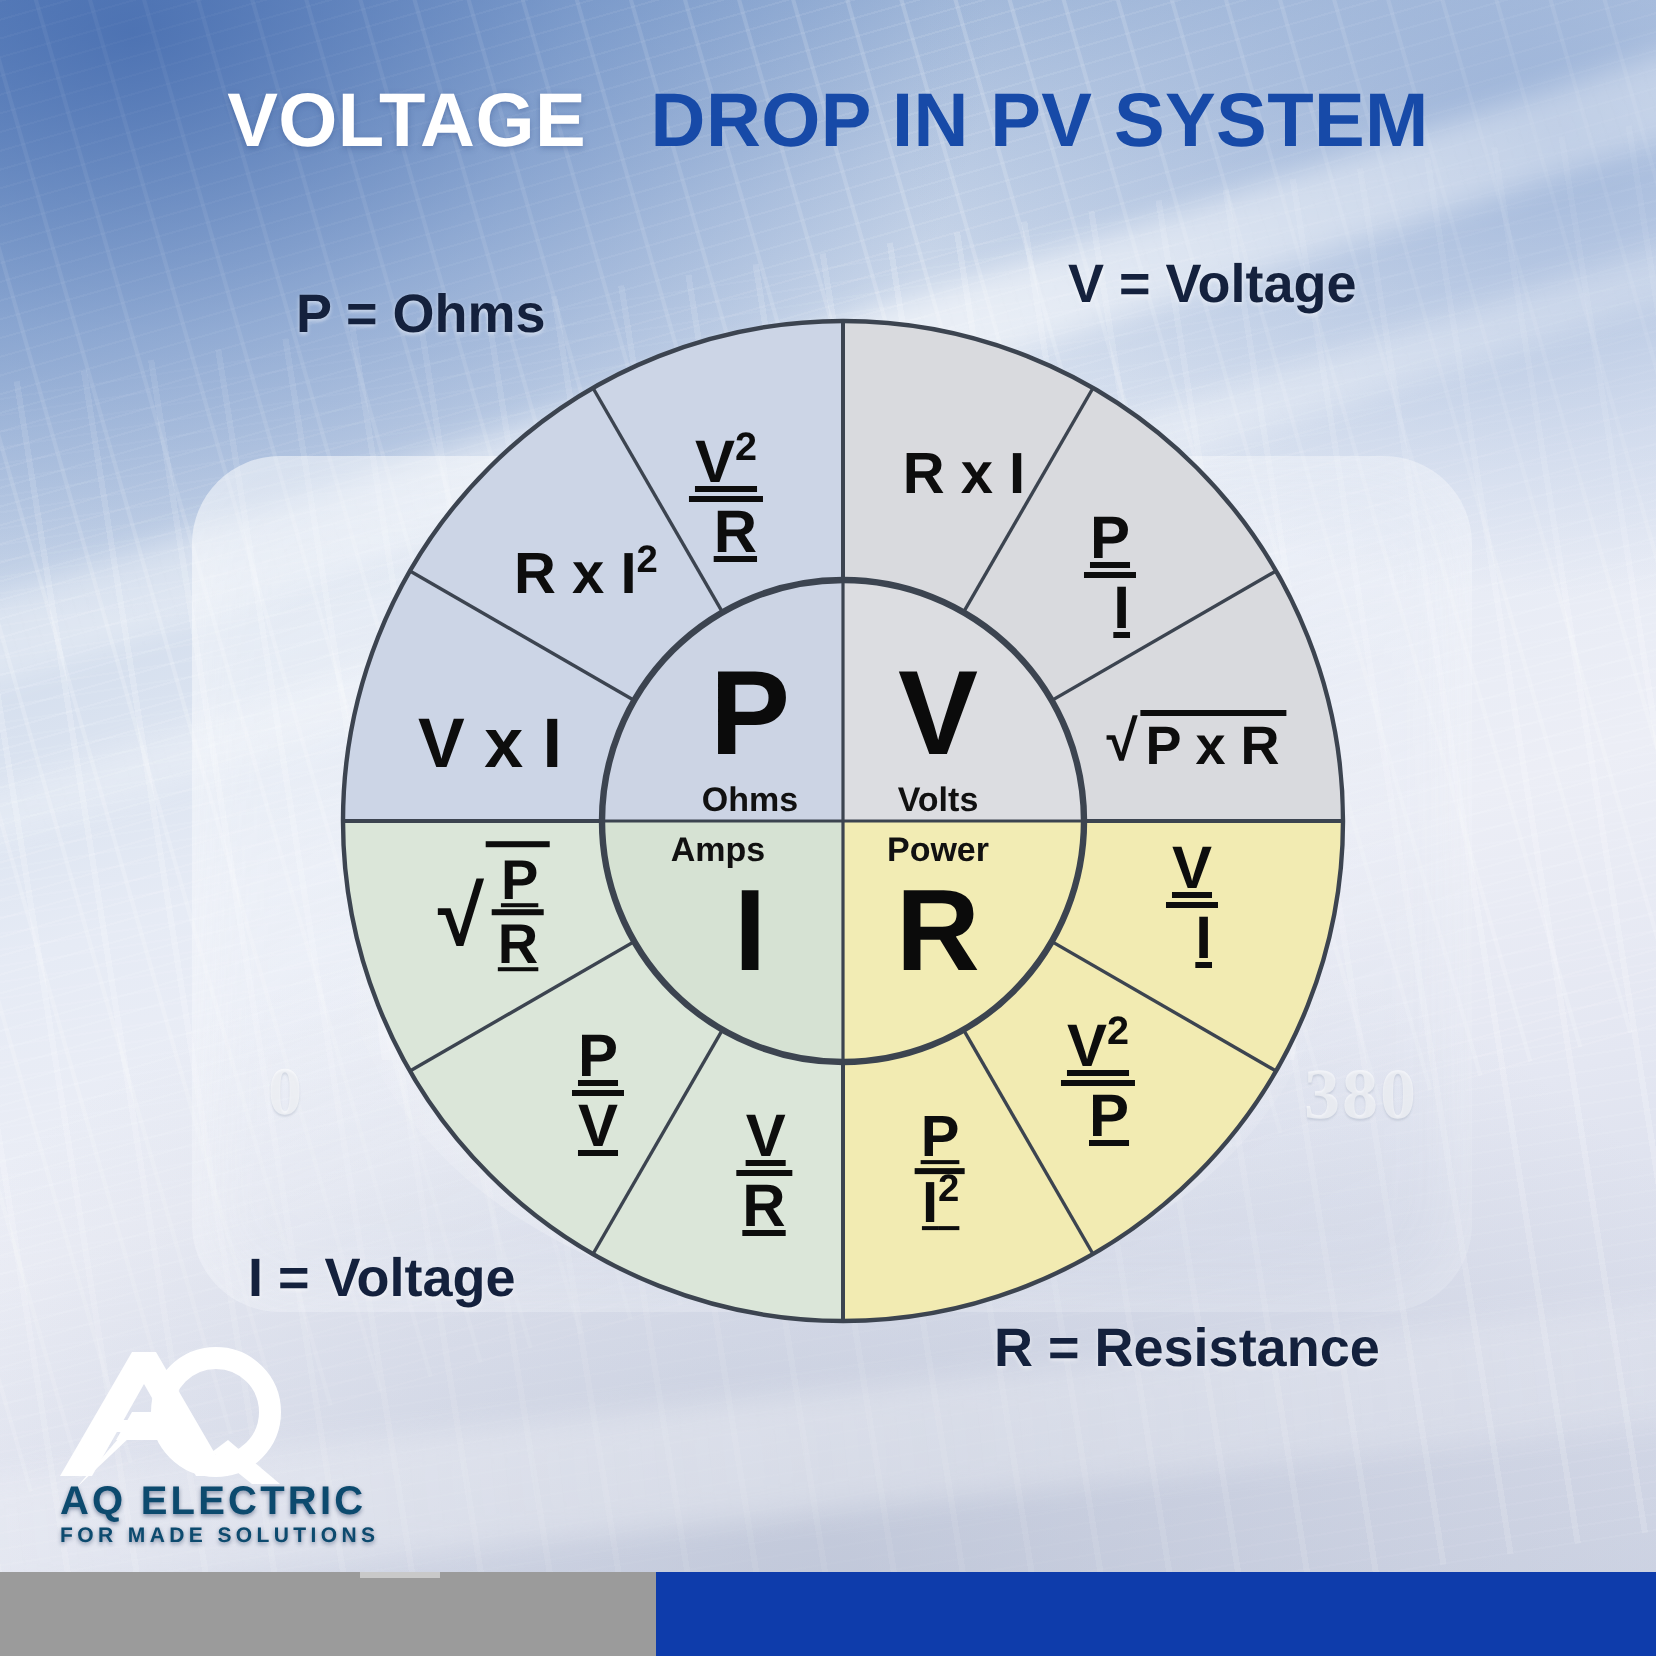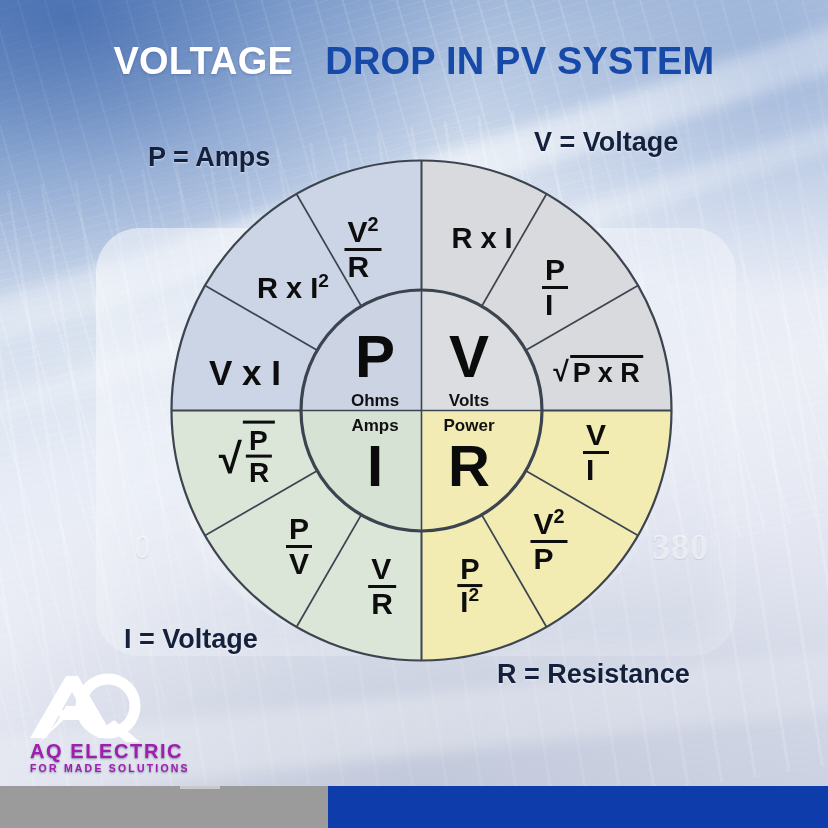--- a/index.html
+++ b/index.html
@@ -101,21 +101,21 @@
     position: absolute; left: 170px; top: 159px; width: 503px; height: 503px;
   }
   #wheel-svg { position: absolute; inset: 0; width: 503px; height: 503px; }
 
   .seg-label {
     position: absolute; transform: translate(-50%, -50%);
     color: #0d0d0d; font-weight: 700; white-space: nowrap;
     text-align: center; line-height: 1;
   }
   
-  .frac { display: inline-block; text-align: left; vertical-align: middle; line-height: 1.05; }
+  .frac { display: inline-block; text-align: right; vertical-align: middle; line-height: 1.05; text-decoration: underline; }
   .frac .num { display: block; padding: 0 3px; border-bottom: 3px solid #0d0d0d; }
   .frac .den { display: block; padding: 0 3px; }
   .sqrt-wrap { display: inline-flex; align-items: center; }
   .radical { font-size: 1.05em; margin-right: 1px; }
   .sqrt-body { border-top: 3px solid #0d0d0d; padding: 2px 3px 0 3px; }
   .sup { font-size: .66em; vertical-align: super; line-height: 0; }
 
   
   .core-letter {
     position: absolute; transform: translate(-50%,-50%);
@@ -129,21 +129,21 @@
   
   .quad-caption {
     position: absolute; color: #14213d; font-weight: 700; font-size: 27px;
     white-space: nowrap; text-shadow: 0 1px 2px rgba(255,255,255,.55);
   }
 
   
   #logo { position: absolute; left: 22px; top: 672px; width: 200px; height: 104px; }
   #logo svg { display: block; }
   .logo-text {
-    position: absolute; left: 8px; color: #a21caf; font-weight: 700;
+    position: absolute; left: 8px; color: #0c4a6e; font-weight: 700;
     text-shadow: 0 1px 2px rgba(20,40,80,.45);
   }
   #logo-name { top: 68px; font-size: 20px; letter-spacing: 1.6px; }
   #logo-tag  { top: 90px; font-size: 10.5px; letter-spacing: 2.2px; }
 
   
   #bottom-bar { position: absolute; left: 0; top: 786px; width: 828px; height: 42px; display: flex; }
   #bar-gray { width: 328px; height: 100%; background: #9b9b9b; }
   #bar-blue { flex: 1; height: 100%; background: #0e3cab; }
   #bar-notch { position: absolute; left: 180px; top: 0; width: 40px; height: 3px; background: #c9c9c9; }
@@ -228,21 +228,21 @@
     <line x1="251.5" y1="131.5" x2="251.5" y2="371.5" stroke="#3c4450" stroke-width="1.6"></line>
     <line x1="131.5" y1="251.5" x2="371.5" y2="251.5" stroke="#3c4450" stroke-width="1.6"></line>
   </svg>
 
   <div class="core-letter" style="left:205px; top:198px; font-size:60px;">P</div>
   <div class="core-unit" style="left:205px; top:241px;">Ohms</div>
 
   <div class="core-letter" style="left:299px; top:198px; font-size:60px;">V</div>
   <div class="core-unit" style="left:299px; top:241px;">Volts</div>
 
-  <div class="core-unit" style="left:205px; top:266px;text-align:center;">Amps</div>
+  <div class="core-unit" style="left:189px; top:266px;text-align:center;">Amps</div>
   <div class="core-letter" style="left:205px; top:307px; font-size:58px;">I</div>
 
   <div class="core-unit" style="left:299px; top:266px;">Power</div>
   <div class="core-letter" style="left:299px; top:307px; font-size:58px;">R</div>
 
   <div class="seg-label" style="left:193px; top:90px; font-size:30px;">
     <span class="frac">
       <span class="num"><span>V</span><span class="sup">2</span></span>
       <span class="den">R</span>
     </span>
@@ -315,21 +315,21 @@
   </div>
 
   <div class="seg-label" style="left:300px; top:427px; font-size:29px;">
     <span class="frac">
       <span class="num">P</span>
       <span class="den"><span>I</span><span class="sup">2</span></span>
     </span>
   </div>
 </div>
 
-<div class="quad-caption" style="left:148px; top:142px;">P = Amps</div>
+<div class="quad-caption" style="left:148px; top:142px;">P = Ohms</div>
 <div class="quad-caption" style="left:522px; top:127px;margin-left:12px;">V = Voltage</div>
 <div class="quad-caption" style="left:124px; top:624px;">I = Voltage</div>
 <div class="quad-caption" style="left:497px; top:659px;">R = Resistance</div>
 
 <div id="logo">
   <svg width="150" height="72" viewBox="0 0 150 72">
 
     <path d="M44 4 L8 66 L24 66 L50 20 L58 34 L44 34 L36 48 L66 48 L76 66 L92 66 L56 4 Z" fill="#ffffff"></path>
 
     <circle cx="86" cy="34" r="27" fill="none" stroke="#ffffff" stroke-width="11"></circle>

